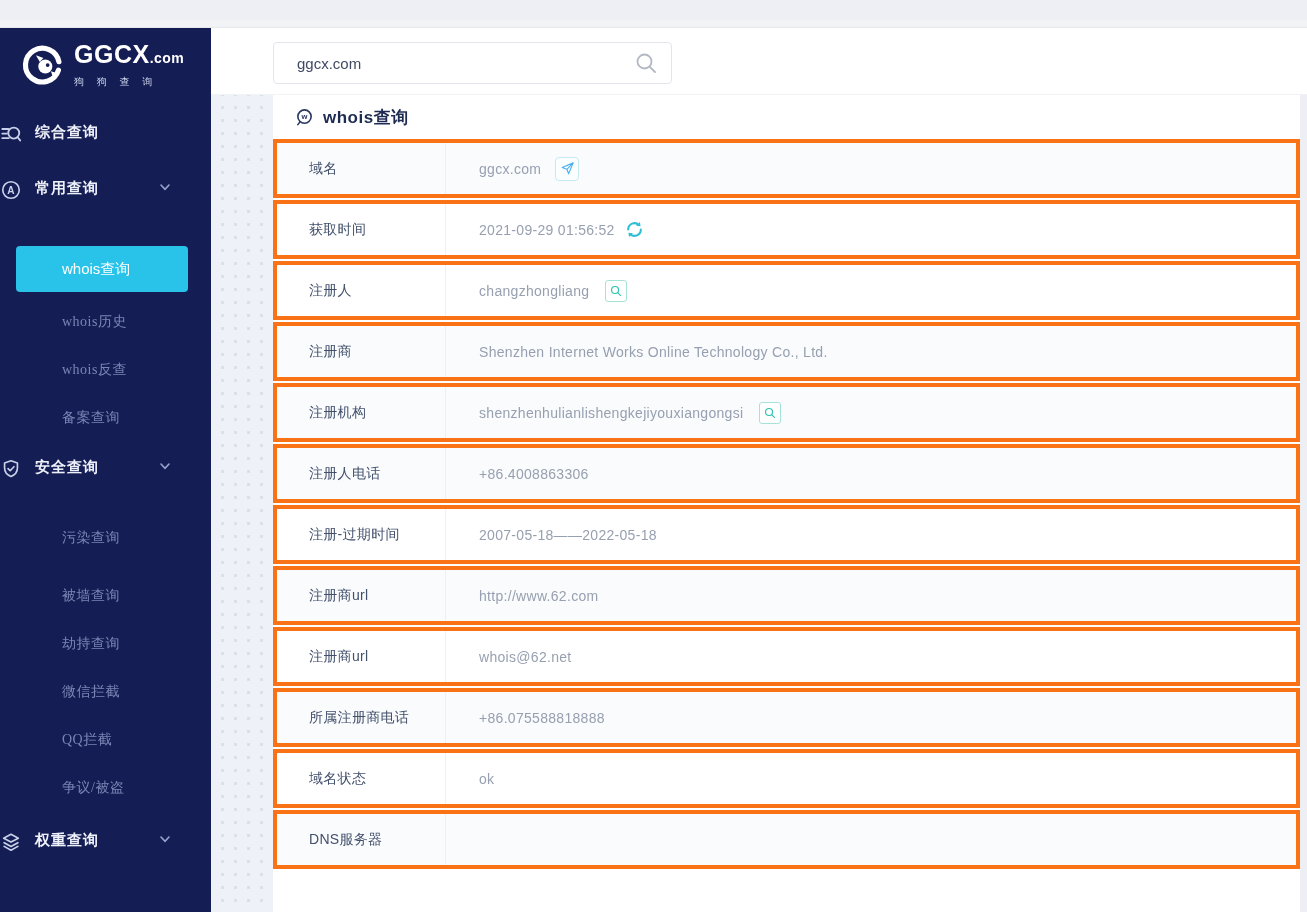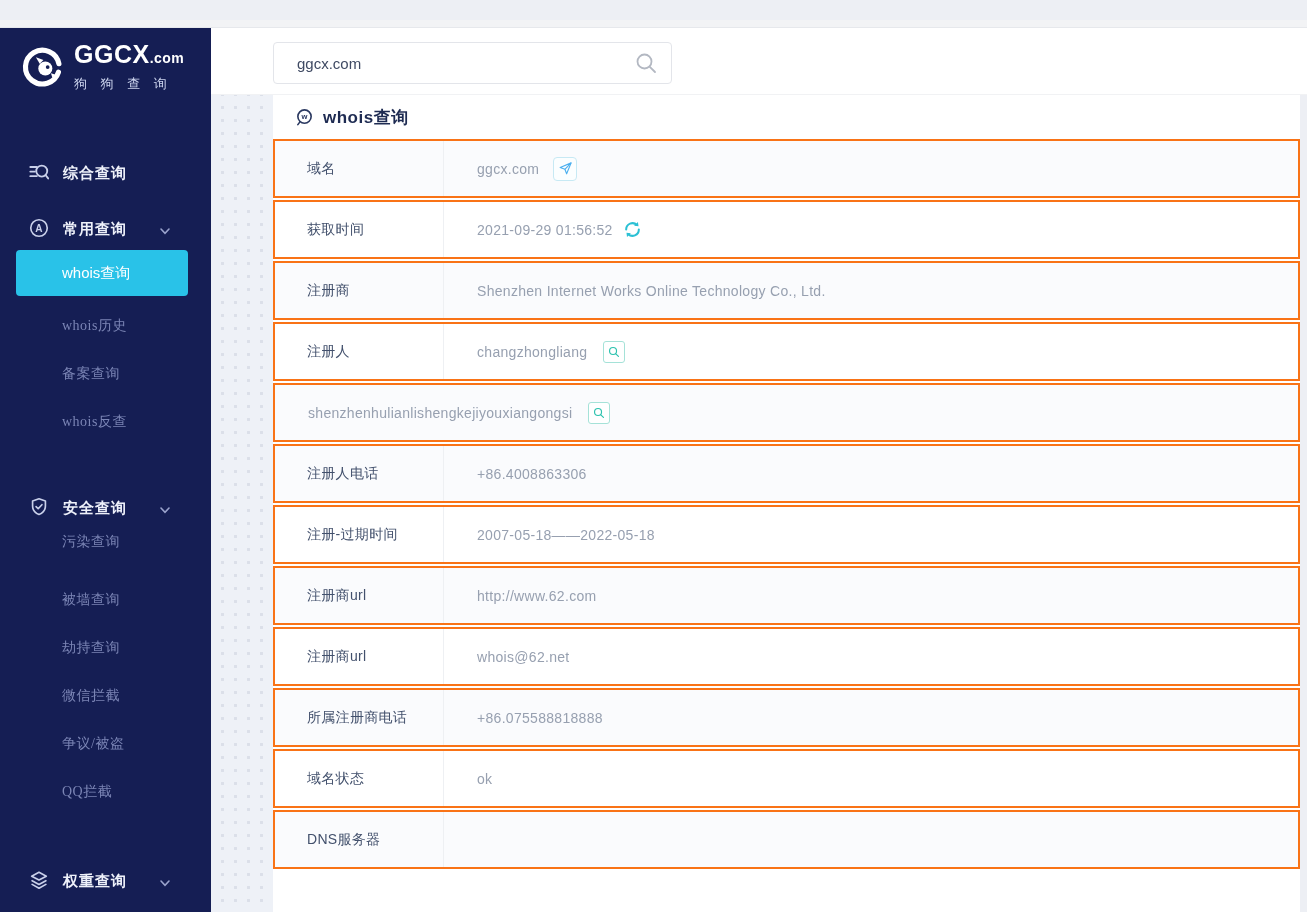--- a/index.html
+++ b/index.html
@@ -20,24 +20,24 @@
 
   
   .sidebar {
     position: absolute; left: 0; top: 8px; bottom: 0; width: 211px;
     background: #151e54; overflow: hidden;
   }
   .logo { display: flex; align-items: center; padding: 13px 0 0 20px; cursor: pointer; }
   .logo-mark { width: 45px; height: 45px; margin-right: 9px; flex: none; }
   .brand-line { color: #fff; font-weight: bold; font-size: 25px; line-height: 26px; letter-spacing: .5px; }
   .brand-suffix { font-size: 14px; }
-  .logo-sub { color: #ccd4ee; font-size: 13px; letter-spacing: 5px; margin-top: 4px; }
+  .logo-sub { color: #ccd4ee; font-size: 10px; letter-spacing: 5px; margin-top: 4px; }
 
   .nav { margin-top: 34px; }
-  .nav-group { height: 56px; display: flex; align-items: flex-end; padding-left: 28px; cursor: pointer; }
+  .nav-group { height: 56px; display: flex; align-items: flex-start; cursor: pointer; }
   .gicon { width: 22px; height: 22px; margin-right: 13px; flex: none; }
   .glabel { color: #eef1fa; font-size: 15px; font-weight: bold; letter-spacing: 1px; }
   .chev { margin-left: auto; margin-right: 38px; width: 16px; height: 16px; }
 
   .nav-active {
     margin: 11px 23px 6px 16px; height: 46px; border-radius: 4px;
     background: #29c2e8; display: flex; align-items: center; padding-left: 46px;
     color: #fff; font-size: 15px; cursor: pointer;
   }
   .nav-sub {
@@ -78,21 +78,21 @@
   .card {
     position: absolute; left: 273px; top: 75px; width: 1027px; bottom: 0;
     background: #fff; overflow: hidden;
   }
   .card-header { height: 44px; display: flex; align-items: center; padding-left: 22px; }
   .whois-icon { width: 19px; height: 19px; flex: none; }
   .card-title { font-size: 17px; font-weight: bold; color: #1e2b52; margin-left: 9px; letter-spacing: .5px; }
 
   .wrow {
     display: flex; height: 59px; margin-bottom: 2px;
-    border: 2px solid #f97316; background: #fff;
+    border: 4px solid #f97316; background: #fff;
   }
   .wrow.alt { background: #fafbfd; }
   .wlabel {
     width: 169px; flex: none; display: flex; align-items: center;
     padding-left: 32px; border-right: 1px solid #eef0f3;
     color: #42506c; font-size: 14px; letter-spacing: .3px;
   }
   .wvalue {
     flex: 1; display: flex; align-items: center; padding-left: 33px;
     color: #97a0b0; font-size: 14px; letter-spacing: .3px;
@@ -165,24 +165,24 @@
         </span>
       </div>
 
       <div class="nav-active">
         <span>whois查询</span>
       </div>
       <div class="nav-sub">
         <span>whois历史</span>
       </div>
       <div class="nav-sub">
+        <span>whois反查</span>
+      </div>
+      <div class="nav-sub">
         <span>备案查询</span>
-      </div>
-      <div class="nav-sub">
-        <span>whois反查</span>
       </div>
 
       <div class="nav-group mt16">
         <span class="gicon">
           <svg viewBox="0 0 24 24" fill="none" stroke="#c9d0ea" stroke-width="1.8" stroke-linecap="round" stroke-linejoin="round">
             <path d="M12 3l7 2.5v5.5c0 4.6-3 7.6-7 9.2-4-1.6-7-4.6-7-9.2V5.5z"></path>
             <path d="M8.8 11.6l2.3 2.3 4.1-4.4"></path>
           </svg>
         </span>
         <span class="glabel">安全查询</span>
@@ -199,24 +199,24 @@
       <div class="nav-sub mt10">
         <span>被墙查询</span>
       </div>
       <div class="nav-sub">
         <span>劫持查询</span>
       </div>
       <div class="nav-sub">
         <span>微信拦截</span>
       </div>
       <div class="nav-sub">
+        <span>QQ拦截</span>
+      </div>
+      <div class="nav-sub">
         <span>争议/被盗</span>
-      </div>
-      <div class="nav-sub">
-        <span>QQ拦截</span>
       </div>
 
       <div class="nav-group mt19">
         <span class="gicon">
           <svg viewBox="0 0 24 24" fill="none" stroke="#c9d0ea" stroke-width="1.8" stroke-linecap="round" stroke-linejoin="round">
             <path d="M12 3.5l8 4.3-8 4.3-8-4.3z"></path>
             <path d="M4.5 12.8L12 16.9l7.5-4.1"></path>
             <path d="M4.5 16.8L12 20.9l7.5-4.1"></path>
           </svg>
         </span>
@@ -281,41 +281,42 @@
             <svg viewBox="0 0 24 24" fill="none">
               <path d="M20 12a8 8 0 0 1-13.6 5.7" stroke="#2bc0d4" stroke-width="2.6" stroke-linecap="round"></path>
               <path d="M4 12a8 8 0 0 1 13.6-5.7" stroke="#2bc0d4" stroke-width="2.6" stroke-linecap="round"></path>
               <polygon points="18.9,2.4 19.6,8 14,7.2" fill="#2bc0d4"></polygon>
               <polygon points="5.1,21.6 4.4,16 10,16.8" fill="#2bc0d4"></polygon>
             </svg>
           </span>
         </div>
       </div>
 
-      <div class="wrow alt">
-        <div class="wlabel">注册商</div>
-        <div class="wvalue">
-            <span>Shenzhen Internet Works Online Technology Co., Ltd.</span>
-          </div>
-      </div>
-
       <div class="wrow">
         <div class="wlabel">注册人</div>
         <div class="wvalue">
           <span>changzhongliang</span>
           <span class="act-search">
             <svg viewBox="0 0 22 22" width="14" height="14" fill="none" stroke="#2cc2ae" stroke-width="1.8" stroke-linecap="round">
               <circle cx="9.5" cy="9.5" r="5.5"></circle>
                 <line x1="13.8" y1="13.8" x2="18" y2="18"></line>
             </svg>
           </span>
         </div>
       </div>
 
       <div class="wrow alt">
+        <div class="wlabel">注册商</div>
+        <div class="wvalue">
+            <span>Shenzhen Internet Works Online Technology Co., Ltd.</span>
+          </div>
+      </div>
+
+      <div class="wrow alt">
+        <div class="wlabel">注册机构</div>
         <div class="wvalue">
           <span>shenzhenhulianlishengkejiyouxiangongsi</span>
           <span class="act-search">
             <svg viewBox="0 0 22 22" width="14" height="14" fill="none" stroke="#2cc2ae" stroke-width="1.8" stroke-linecap="round">
               <circle cx="9.5" cy="9.5" r="5.5"></circle>
                 <line x1="13.8" y1="13.8" x2="18" y2="18"></line>
             </svg>
           </span>
         </div>
       </div>

